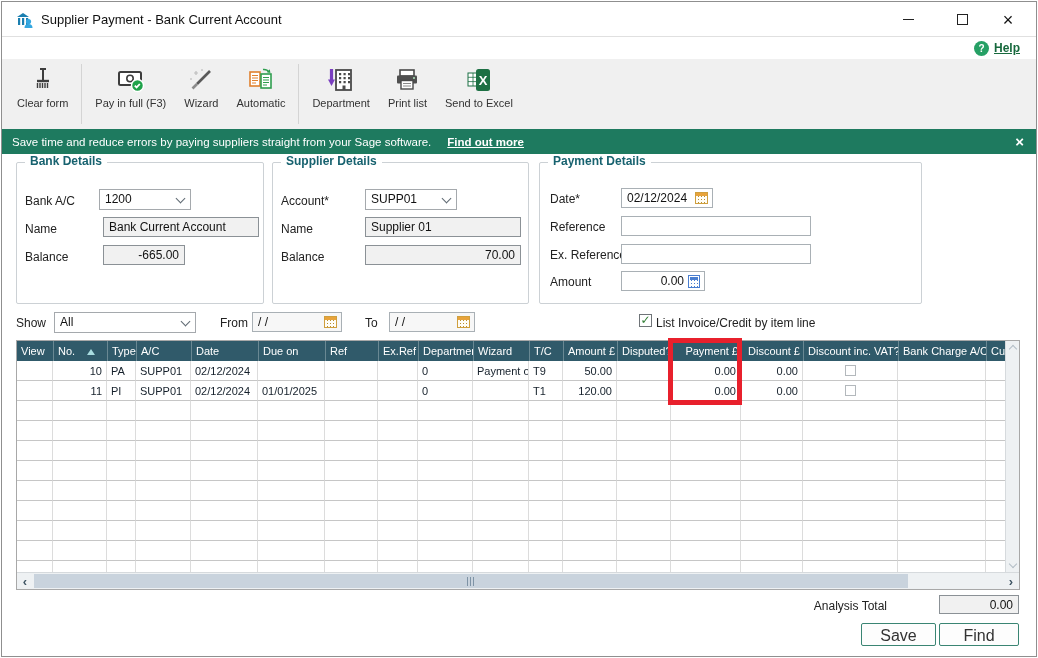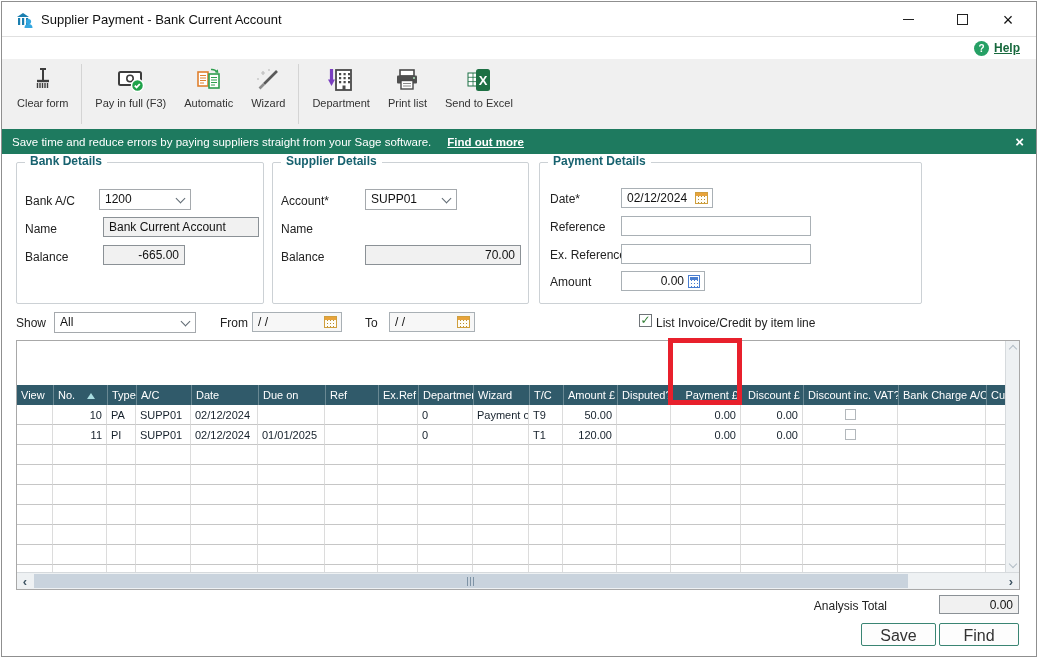--- a/index.html
+++ b/index.html
@@ -61,21 +61,21 @@
     border: 1px solid #4a7ed0;
     background: linear-gradient(#4a7ed0,#4a7ed0) 1px 1px/8px 3px no-repeat,
       radial-gradient(circle,#4a7ed0 35%,transparent 45%) 1px 6px/3px 3px repeat #fff; }
   
   .cbx { position: absolute; width: 13px; height: 13px; border: 1px solid #6f7478; background: #fff;
     font-size: 12px; line-height: 11px; text-align: center; color: #2e7d32; font-weight: bold; }
   .cbx.checked::after { content: "\2713"; font-family: "DejaVu Sans", sans-serif; }
   
   .grid-region { position: absolute; left: 14px; top: 338px; width: 1004px; height: 250px;
     border: 1px solid #a8a8a8; background: #fff; overflow: hidden; }
-  .grid-header { display: flex; height: 20px; background: #305A6A; color: #fff; width: 989px; margin-top: 44px; }
+  .grid-header { display: flex; height: 20px; background: #305A6A; color: #fff; width: 989px; }
   .th { border-left: 1px solid rgba(255,255,255,0.28); padding: 4px 3px 0 4px; font-size: 11px;
     overflow: hidden; white-space: nowrap; cursor: default; flex: none; position: relative; }
   .th:first-child { border-left: none; }
   .sortarrow { display: inline-block; margin-left: 12px; width: 0; height: 0;
     border-left: 4px solid transparent; border-right: 4px solid transparent; border-bottom: 6px solid #A8DCE0; }
   .grid-body { height: 211px; overflow: hidden; width: 989px; }
   .tr { display: flex; height: 20px; }
   .td { border-right: 1px solid #dcdcdc; border-bottom: 1px solid #c6c6c6; padding: 4px 4px 0 4px;
     font-size: 11px; color: #15202b; overflow: hidden; white-space: nowrap; flex: none; }
   .al { text-align: left; } .ar { text-align: right; } .ac { text-align: center; }
@@ -151,39 +151,39 @@
       <svg class="ticon" viewBox="0 0 28 28">
         <rect x="2" y="6" width="22" height="13" rx="1.5" fill="#fff" stroke="#3d3d3d" stroke-width="2"></rect>
         <circle cx="13" cy="12.5" r="3.2" fill="none" stroke="#3d3d3d" stroke-width="1.6"></circle>
         <circle cx="20.5" cy="19.5" r="6" fill="#1fa24a" stroke="#fff" stroke-width="1.5"></circle>
         <path d="M17.8 19.6 l1.8 1.8 3.2-3.4" stroke="#fff" stroke-width="1.8" fill="none"></path>
       </svg>
       <span>Pay in full (F3)</span>
     </div>
     <div class="tbtn">
       <svg class="ticon" viewBox="0 0 28 28">
+        <path d="M23 5 L10 18" stroke="#5a5a5a" stroke-width="2.6"></path>
+        <path d="M10 18 L5.5 22.5" stroke="#8c8c8c" stroke-width="2.6"></path>
+        <path d="M7 7 h4 M9 5 v4" stroke="#bdbdbd" stroke-width="1.2"></path>
+        <circle cx="15" cy="4" r="1" fill="#c9c9c9"></circle>
+          <circle cx="4" cy="13" r="1" fill="#c9c9c9"></circle>
+      </svg>
+      <span>Wizard</span>
+    </div>
+    <div class="tbtn">
+      <svg class="ticon" viewBox="0 0 28 28">
         <rect x="3" y="6" width="10" height="14" fill="#fff" stroke="#e0812f" stroke-width="1.6"></rect>
         <path d="M5 9.5h6 M5 12h6 M5 14.5h6 M5 17h4" stroke="#e0812f" stroke-width="1"></path>
         <rect x="14" y="8" width="10" height="14" fill="#fff" stroke="#2f9e4f" stroke-width="1.6"></rect>
         <path d="M16 11.5h6 M16 14h6 M16 16.5h6 M16 19h4" stroke="#2f9e4f" stroke-width="1"></path>
         <path d="M16 3.5 a6 5 0 0 1 6 2.5" stroke="#2f9e4f" stroke-width="1.6" fill="none"></path>
         <path d="M22.8 3.2 l.6 3.8 -3.6-.7 z" fill="#2f9e4f"></path>
       </svg>
       <span>Automatic</span>
     </div>
-    <div class="tbtn">
-      <svg class="ticon" viewBox="0 0 28 28">
-        <path d="M23 5 L10 18" stroke="#5a5a5a" stroke-width="2.6"></path>
-        <path d="M10 18 L5.5 22.5" stroke="#8c8c8c" stroke-width="2.6"></path>
-        <path d="M7 7 h4 M9 5 v4" stroke="#bdbdbd" stroke-width="1.2"></path>
-        <circle cx="15" cy="4" r="1" fill="#c9c9c9"></circle>
-          <circle cx="4" cy="13" r="1" fill="#c9c9c9"></circle>
-      </svg>
-      <span>Wizard</span>
-    </div>
     <div class="tsep"></div>
     <div class="tbtn">
       <svg class="ticon" viewBox="0 0 28 28">
         <rect x="9" y="4" width="15" height="20" fill="#fff" stroke="#4a4a4a" stroke-width="1.8"></rect>
         <path d="M12 7h2.2v2.2H12z M16.5 7h2.2v2.2h-2.2z M21 7h2.2v2.2H21z M12 11h2.2v2.2H12z M16.5 11h2.2v2.2h-2.2z M21 11h2.2v2.2H21z M12 15h2.2v2.2H12z M16.5 15h2.2v2.2h-2.2z M21 15h2.2v2.2H21z M15.5 19.5h3V24h-3z" fill="#4a4a4a"></path>
         <path d="M4.5 3 v11" stroke="#7a3fc0" stroke-width="3.2"></path>
         <path d="M1 13.5 h7 L4.5 20 Z" fill="#7a3fc0"></path>
       </svg>
       <span>Department</span>
     </div>
@@ -228,20 +228,21 @@
   </div>
 
   <div class="groupbox gb-supplier">
     <span class="gb-legend">Supplier Details</span>
     <span class="flabel" style="left:8px;top:31px">Account*</span>
     <div class="combo" style="left:92px;top:26px;width:92px">
       <span>SUPP01</span>
       <span class="chev"></span>
     </div>
     <span class="flabel" style="left:8px;top:59px">Name</span>
+    <div class="rofield" style="left:92px;top:54px;width:156px">Supplier 01</div>
     <span class="flabel" style="left:8px;top:87px">Balance</span>
     <div class="rofield num" style="left:92px;top:82px;width:156px">70.00</div>
   </div>
 
   <div class="groupbox gb-payment">
     <span class="gb-legend">Payment Details</span>
     <span class="flabel" style="left:10px;top:29px">Date*</span>
     <div class="input" style="left:81px;top:25px;width:92px">
       <span>02/12/2024</span>
       <span class="cal-icon"></span>

